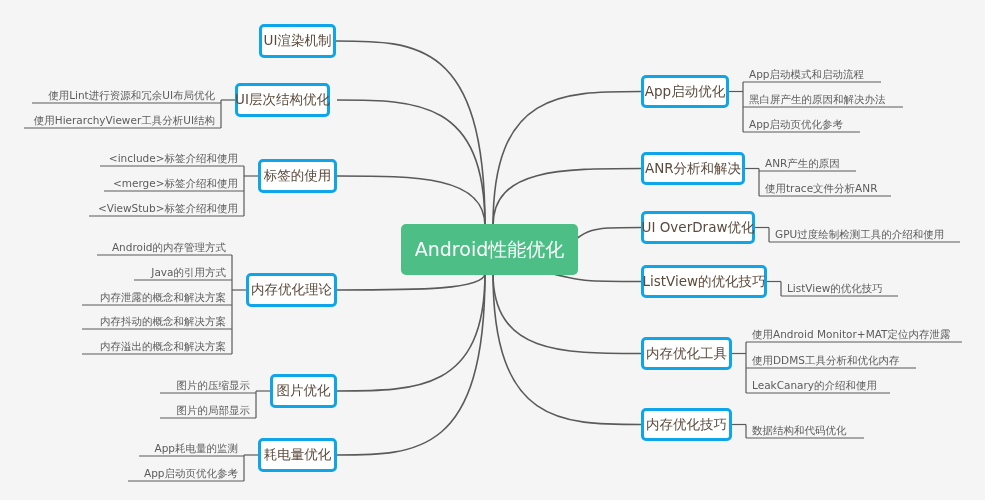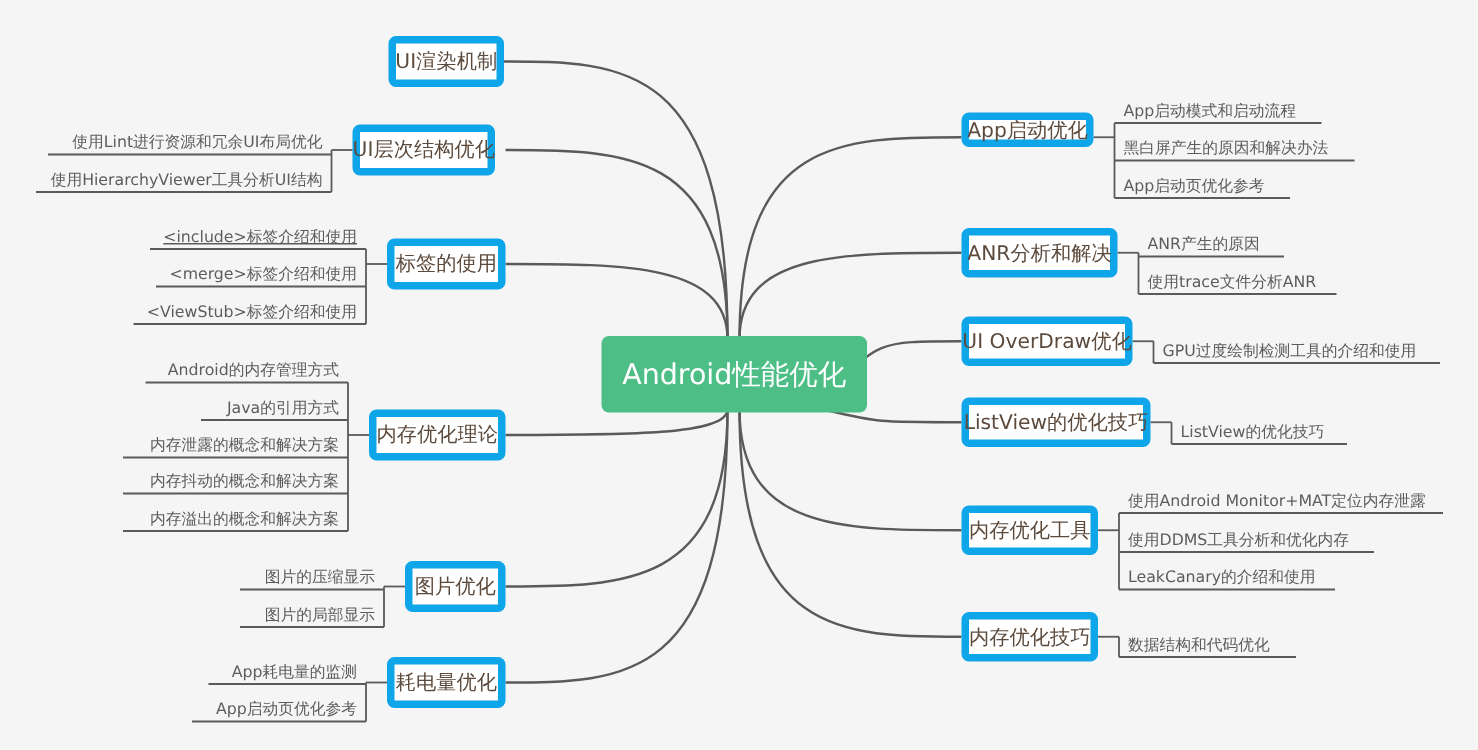--- a/index.html
+++ b/index.html
@@ -10,21 +10,21 @@
     position: relative;
   }
   #canvas { position: absolute; left: 0; top: 0; width: 985px; height: 500px; }
   .root {
     position: absolute; left: 401px; top: 224px; width: 177px; height: 51px;
     background: #4dbf86; border-radius: 5px; color: #ffffff;
     font-size: 19px; display: flex; align-items: center; justify-content: center;
     box-sizing: border-box; white-space: nowrap;
   }
   .node {
-    position: absolute; background: #ffffff; border: 5px solid #0ea5e9;
+    position: absolute; background: #ffffff; border: 3px solid #0ea5e9;
     border-radius: 5px; color: #5c4a3c; font-size: 13.5px; height: 32px;
     box-sizing: border-box; display: flex; align-items: center; justify-content: center;
     white-space: nowrap;
   }
   .leaf {
     position: absolute; color: #5c5c5c; font-size: 10.5px; white-space: nowrap;
     height: 16px; line-height: 16px;
   }
   .leaf.left { text-align: right; }
   .leaf.right { text-align: left; }
@@ -94,36 +94,36 @@
     <path d="M 746 438 L 864 438" fill="none" stroke="#5a5a5a" stroke-width="1.2"></path>
   </svg>
 
 <div class="root">Android性能优化</div>
 <div id="nodes">
     <div class="node" style="left: 259px; top: 24px; width: 77px; height: 34px;">UI渲染机制</div>
     <div class="node" style="left: 235px; top: 83px; width: 95px; height: 34px;">UI层次结构优化</div>
     <div class="leaf left" style="right: 770px; top: 87px;">使用Lint进行资源和冗余UI布局优化</div>
     <div class="leaf left" style="right: 770px; top: 112px;">使用HierarchyViewer工具分析UI结构</div>
     <div class="node" style="left: 258px; top: 159px; width: 79px; height: 34px;">标签的使用</div>
-    <div class="leaf left" style="right: 747px; top: 150px; text-decoration: underline;">&lt;include&gt;标签介绍和使用</div>
+    <div class="leaf left" style="right: 747px; top: 150px;">&lt;include&gt;标签介绍和使用</div>
     <div class="leaf left" style="right: 747px; top: 175px; text-align: right;">&lt;merge&gt;标签介绍和使用</div>
     <div class="leaf left" style="right: 747px; top: 200px; margin-left: 37px;">&lt;ViewStub&gt;标签介绍和使用</div>
     <div class="node" style="left: 246px; top: 273px; width: 91px; height: 34px;">内存优化理论</div>
     <div class="leaf left" style="right: 759px; top: 239px;">Android的内存管理方式</div>
     <div class="leaf left" style="right: 759px; top: 264px;">Java的引用方式</div>
     <div class="leaf left" style="right: 759px; top: 289px;">内存泄露的概念和解决方案</div>
     <div class="leaf left" style="right: 759px; top: 313px;">内存抖动的概念和解决方案</div>
     <div class="leaf left" style="right: 759px; top: 338px;">内存溢出的概念和解决方案</div>
     <div class="node" style="left: 270px; top: 374px; width: 67px; height: 34px;">图片优化</div>
     <div class="leaf left" style="right: 735px; top: 377px;">图片的压缩显示</div>
     <div class="leaf left" style="right: 735px; top: 402px;">图片的局部显示</div>
     <div class="node" style="left: 258px; top: 438px; width: 79px; height: 34px;">耗电量优化</div>
     <div class="leaf left" style="right: 747px; top: 440px;">App耗电量的监测</div>
     <div class="leaf left" style="right: 747px; top: 465px;">App启动页优化参考</div>
-    <div class="node" style="left: 641px; top: 75px; width: 88px; height: 23px;">App启动优化</div>
+    <div class="node" style="left: 641px; top: 75px; width: 88px; height: 33px;">App启动优化</div>
     <div class="leaf right" style="left: 749px; top: 66px;">App启动模式和启动流程</div>
     <div class="leaf right" style="left: 749px; top: 91px;">黑白屏产生的原因和解决办法</div>
     <div class="leaf right" style="left: 749px; top: 116px;">App启动页优化参考</div>
     <div class="node" style="left: 641px; top: 152px; width: 104px; height: 33px;">ANR分析和解决</div>
     <div class="leaf right" style="left: 765px; top: 155px;">ANR产生的原因</div>
     <div class="leaf right" style="left: 765px; top: 180px;">使用trace文件分析ANR</div>
     <div class="node" style="left: 641px; top: 211px; width: 114px; height: 33px;">UI OverDraw优化</div>
     <div class="leaf right" style="left: 775px; top: 226px;">GPU过度绘制检测工具的介绍和使用</div>
     <div class="node" style="left: 641px; top: 265px; width: 126px; height: 33px;">ListView的优化技巧</div>
     <div class="leaf right" style="left: 787px; top: 280px;">ListView的优化技巧</div>

